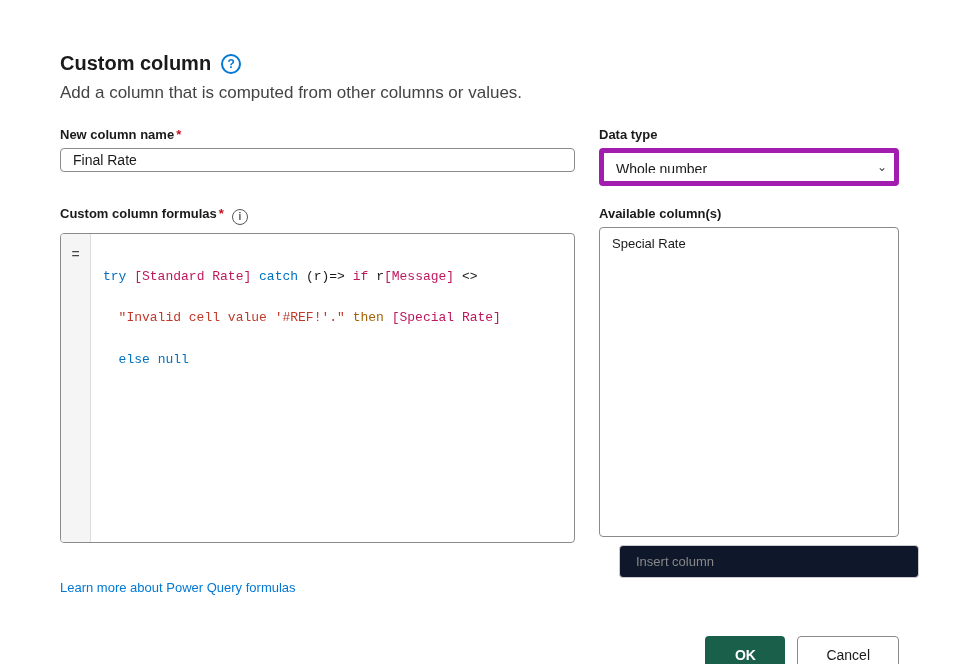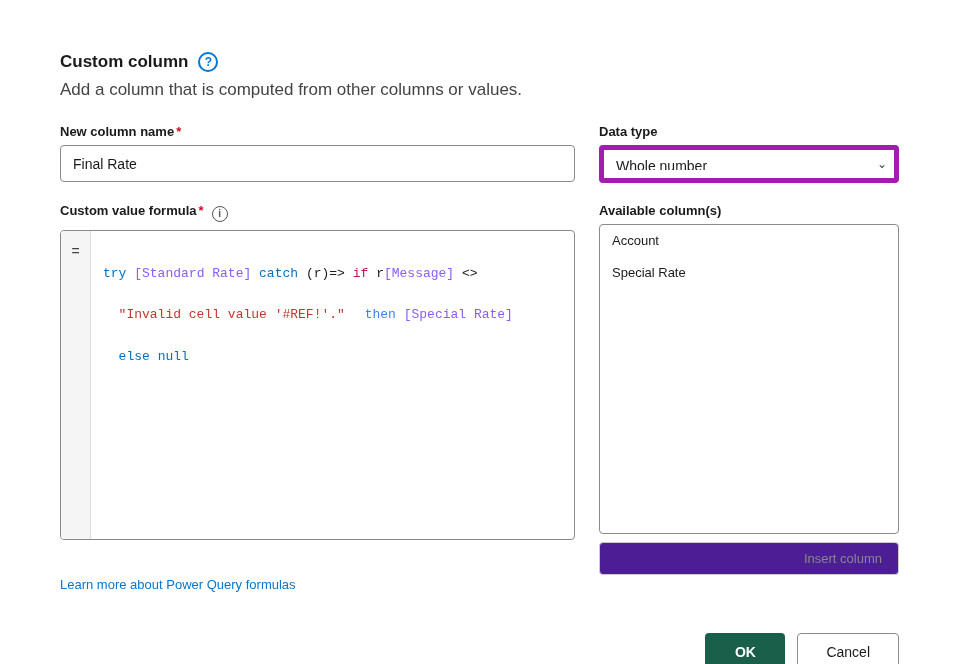--- a/index.html
+++ b/index.html
@@ -27,21 +27,21 @@
     }
 
     .header-row {
       display: flex;
       align-items: center;
       gap: 10px;
       margin-bottom: 8px;
     }
 
     .dialog-title {
-      font-size: 17px;
+      font-size: 20px;
       font-weight: 600;
       color: #1a1a1a;
     }
 
     .help-icon {
       width: 20px;
       height: 20px;
       border: 2px solid #0078d4;
       border-radius: 50%;
       color: #0078d4;
@@ -95,21 +95,21 @@
     }
 
     .text-input {
       width: 100%;
       border: 1px solid #8a8a8a;
       border-radius: 4px;
       padding: 8px 12px;
       font-size: 14px;
       color: #1a1a1a;
       outline: none;
-      height: 37px;
+      height: 24px;
     }
 
     .select-wrapper {
       position: relative;
     }
 
     .select-box {
       width: 100%;
       border: 5px solid #a21caf;
       border-radius: 4px;
@@ -172,24 +172,24 @@
     }
 
     .code-line {
       display: block;
       white-space: pre;
     }
 
     .kw-try { color: #0070c0; }
     .kw-catch { color: #0070c0; }
     .kw-if { color: #be185d; }
-    .kw-then { color: #3b82f6; margin-left: 12px; }
+    .kw-then { color: #a16207; }
     .kw-else { color: #0070c0; }
     .kw-null { color: #0070c0; }
-    .field-ref { color: #8b5cf6; }
+    .field-ref { color: #be185d; }
     .str-val { color: #c0392b; }
     .op-neq { color: #1a1a1a; }
     .paren-var { color: #1a1a1a; }
     .var-r { color: #1a1a1a; }
 
     .available-columns-box {
       border: 1px solid #8a8a8a;
       border-radius: 4px;
       min-height: 310px;
       overflow-y: auto;
@@ -201,27 +201,28 @@
       font-size: 13px;
       color: #1a1a1a;
       cursor: pointer;
       border-bottom: 1px solid transparent;
     }
 
     .insert-btn {
       width: 100%;
       margin-top: 8px;
       padding: 8px 16px;
-      background: #4c1d95;
+      background: #0f172a;
       border: 1px solid #ccc;
       border-radius: 4px;
       font-size: 13px;
       color: #888;
       cursor: not-allowed;
-      text-align: right;
+      text-align: left;
+      margin-left: 20px;
     }
 
     .learn-link {
       display: inline-block;
       margin-top: 0;
       font-size: 13px;
       color: #0078d4;
       text-decoration: none;
     }
 
@@ -299,39 +300,38 @@
         <span class="chevron-icon">⌄</span>
       </div>
     </div>
   </div>
 
   
   <div class="two-col formula-section">
     <div class="col-left">
       <div class="field-label-row">
         <span class="field-label">
-          <span>Custom value formula</span><span class="required">*</span>
+          <span>Custom column formulas</span><span class="required">*</span>
         </span>
         <div class="info-icon">
           <span>i</span>
         </div>
       </div>
       <div class="formula-container">
         <div class="formula-equals">=</div>
         <div class="formula-editor" contenteditable="true" style="">
 <span class="code-line"><span class="kw-try">try</span> <span class="field-ref">[Standard Rate]</span> <span class="kw-catch">catch</span> <span class="paren-var">(r)=&gt;</span> <span class="kw-if">if</span> <span class="var-r">r</span><span class="field-ref">[Message]</span> <span class="op-neq">&lt;&gt;</span></span>
 <span class="code-line">  <span class="str-val">"Invalid cell value '#REF!'."</span> <span class="kw-then">then</span> <span class="field-ref">[Special Rate]</span></span>
 <span class="code-line">  <span class="kw-else">else</span> <span class="kw-null">null</span></span>
         </div>
       </div>
     </div>
     <div class="col-right">
       <div class="field-label">Available column(s)</div>
       <div class="available-columns-box">
-        <div class="column-item">Account</div>
         <div class="column-item">Special Rate</div>
       </div>
       <button class="insert-btn" disabled="">Insert column</button>
     </div>
   </div>
 
   
   <a class="learn-link" href="#">Learn more about Power Query formulas</a>
 
   

